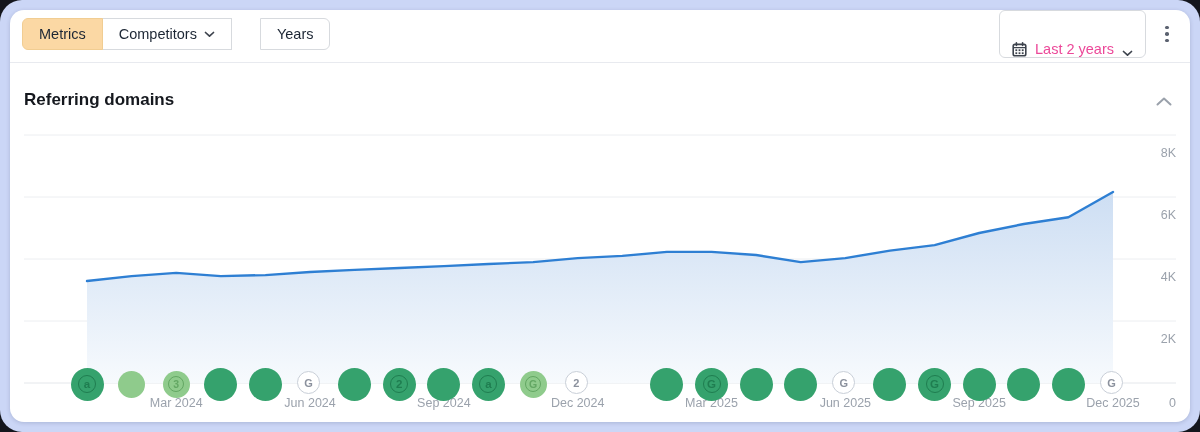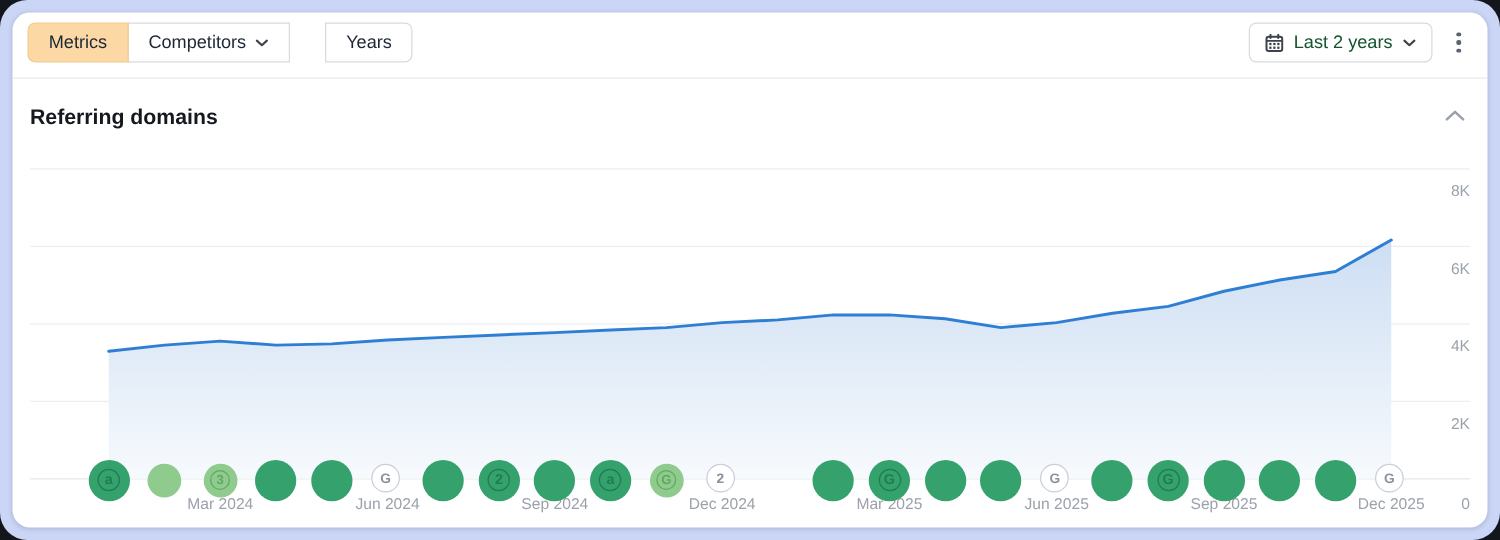--- a/index.html
+++ b/index.html
@@ -14,32 +14,32 @@
   .toolbar { position:absolute; top:8px; left:12px; right:12px; height:32px;
              display:flex; align-items:center; justify-content:space-between; }
   .seg-group { display:flex; align-items:stretch; height:32px; }
   .seg { display:flex; align-items:center; gap:7px; padding:0 16px; font-size:14.5px;
          color:#1c2634; background:#fff; border:1px solid #d7dade; cursor:pointer; }
   .seg + .seg { margin-left:-1px;text-align:center; }
   .seg.first { border-radius:6px 0 0 6px; }
   .seg.last  { border-radius:0 6px 6px 0;margin-left:28px; }
   .seg.active { background:#fbd8a4; border-color:#f1cd92; z-index:2; }
   .right-controls { display:flex; align-items:center; gap:10px; }
-  .btn { display:flex; align-items:center; gap:8px; height:32px; padding:0 12px;
+  .btn { display:flex; align-items:flex-end; gap:8px; height:48px; padding:0 12px;
          border:1px solid #d7dade; border-radius:6px; background:#fff; font-size:14.5px;
-         color:#14532d; cursor:pointer; }
+         color:#ec4899; cursor:pointer; }
   .kebab { width:22px; height:32px; display:flex; flex-direction:column; gap:3px;
            align-items:center; justify-content:center; cursor:pointer; }
   .kebab i { width:3.5px; height:3.5px; border-radius:50%; background:#5b6270; }
 
   .divider { position:absolute; top:52px; left:0; right:0; height:1px; background:#e8eaef; }
 
   
   .panel-header { position:absolute; top:74px; left:14px; right:14px; height:26px;
-                  display:flex; align-items:flex-start; justify-content:space-between; }
+                  display:flex; align-items:flex-end; justify-content:space-between; }
   .panel-title { font-size:17px; font-weight:700; color:#15181e; }
   .collapse { cursor:pointer; display:flex; align-items:center; padding:4px; }
 
   
   .chart-svg { position:absolute; left:0; top:0; width:1180px; height:412px; }
   .badges { position:absolute; left:0; top:0; width:1180px; height:412px; pointer-events:none; }
   .badge { position:absolute; border-radius:50%; display:flex; align-items:center;
            justify-content:center; pointer-events:auto; cursor:pointer; }
   .badge.green { width:33px; height:33px; background:#35a26d; }
   .badge.light { width:27px; height:27px; background:#8fcb8c; }

